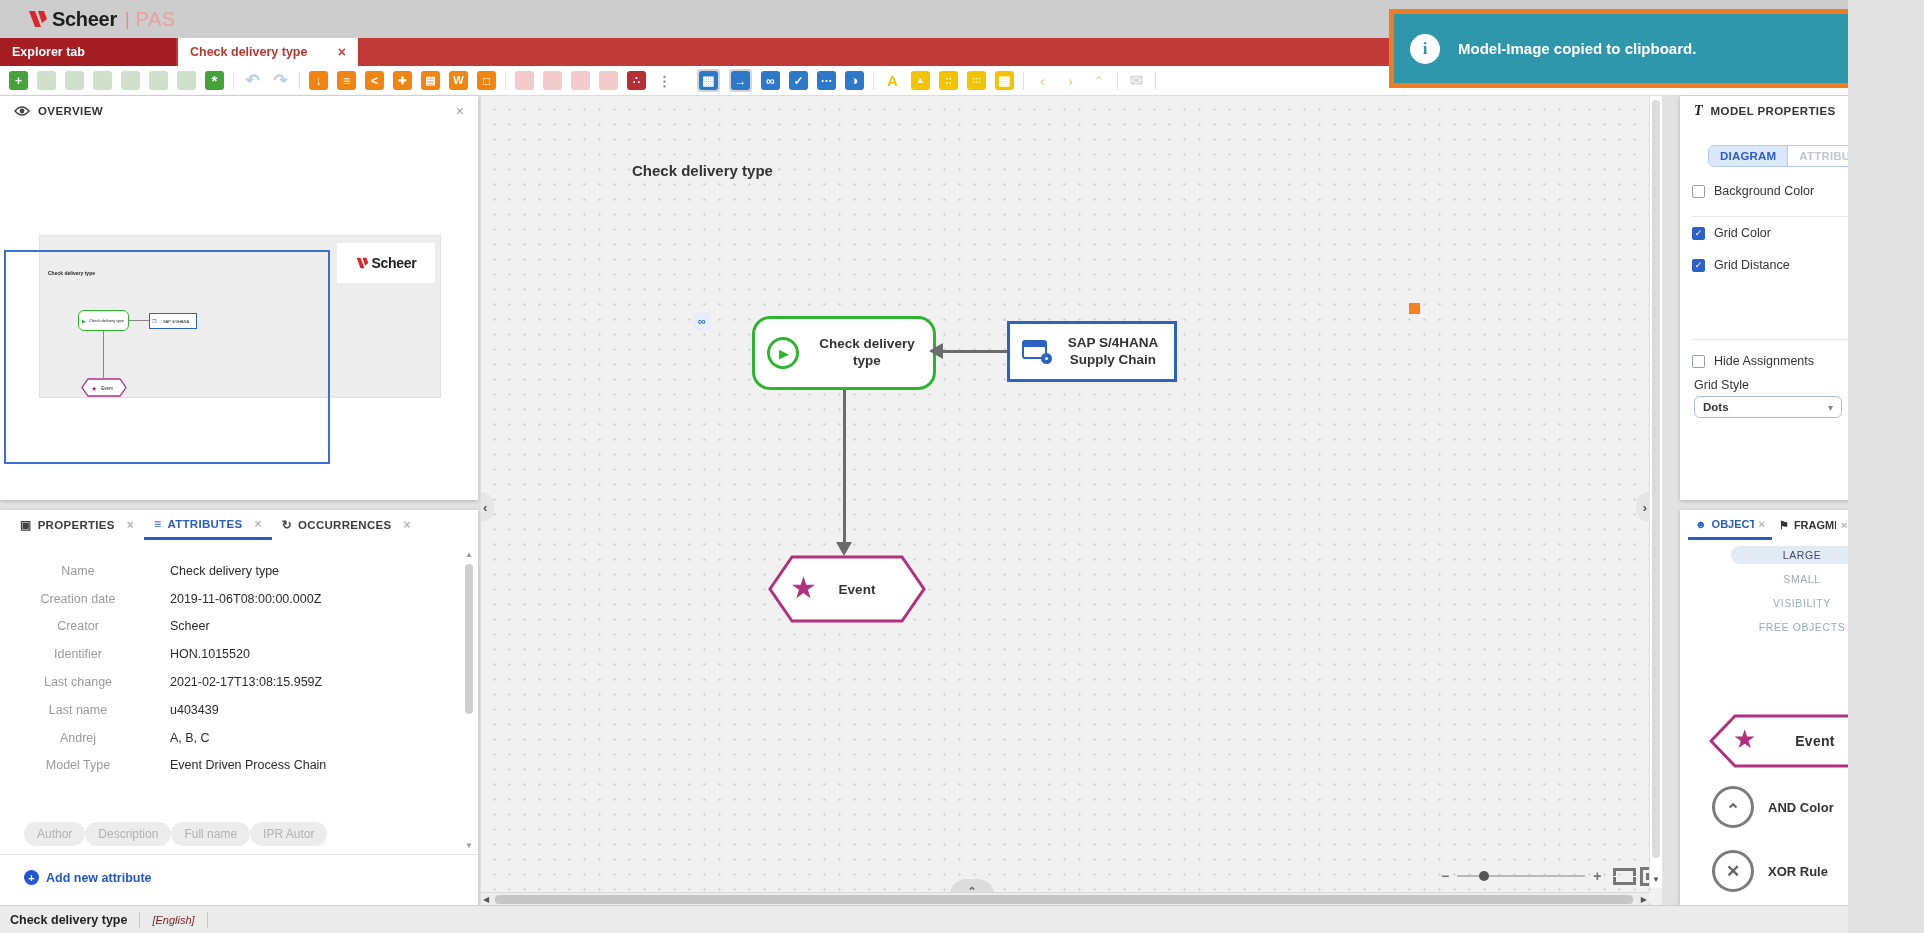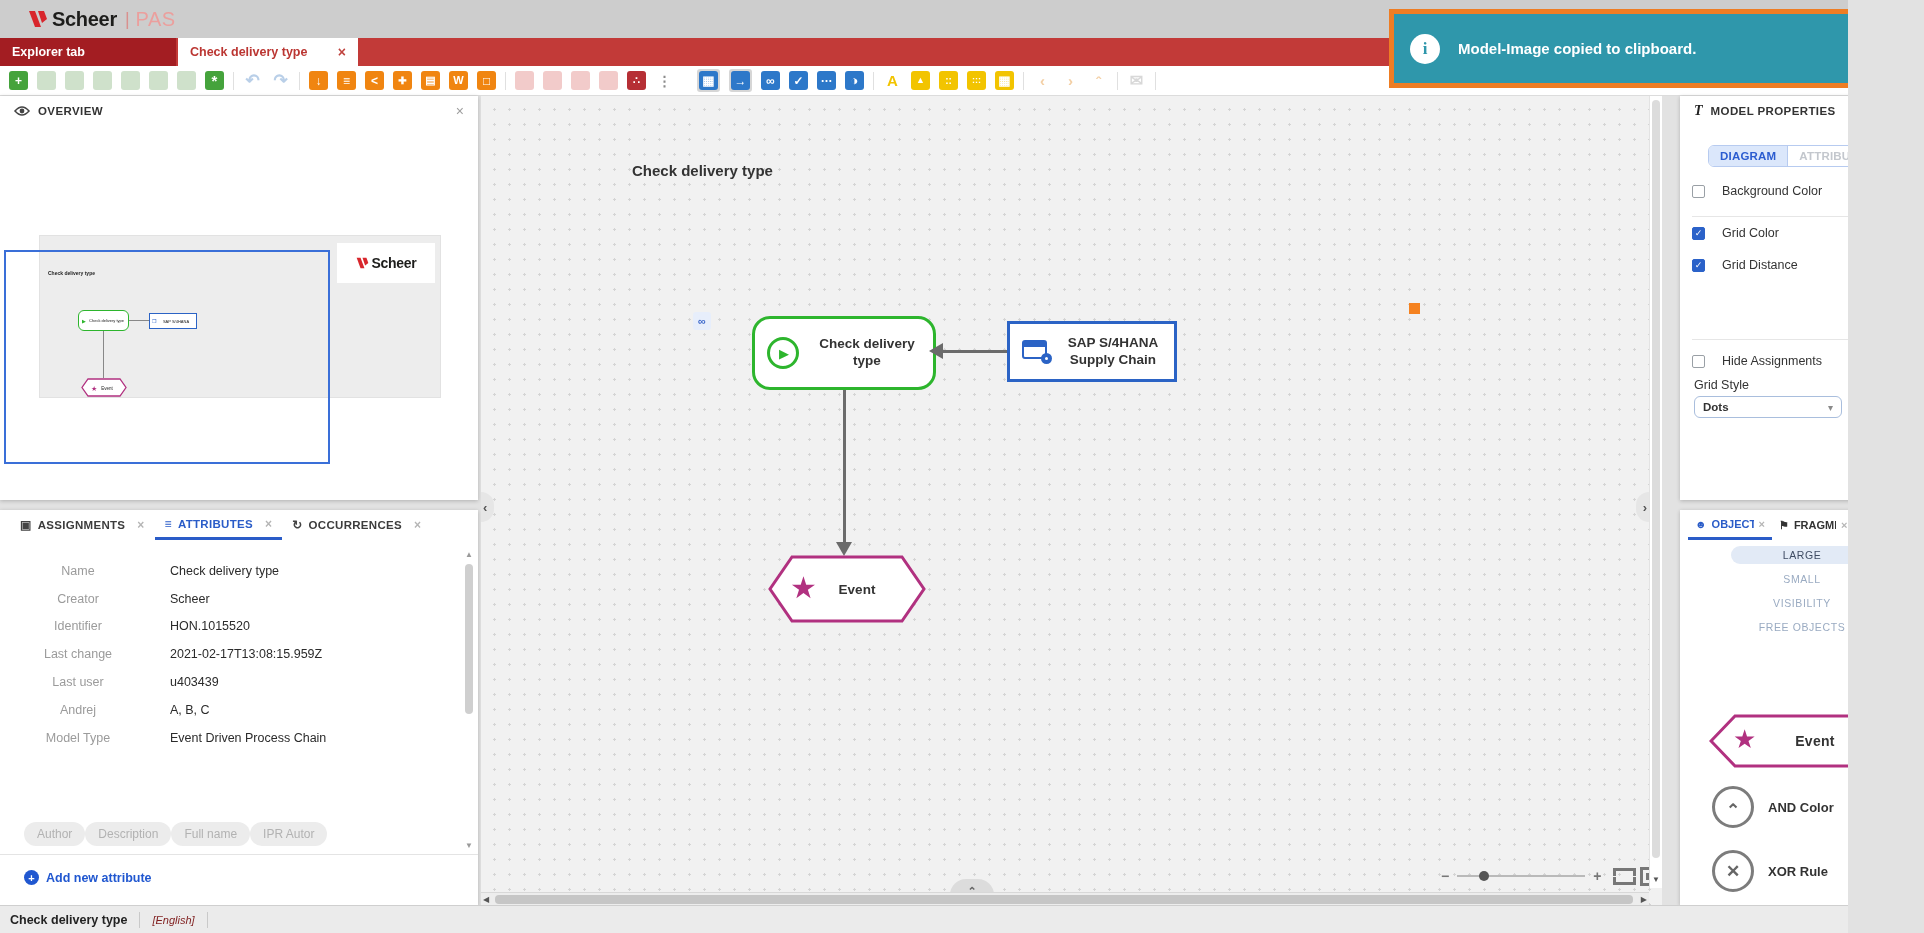--- a/index.html
+++ b/index.html
@@ -157,21 +157,21 @@
   
   #props { left:1680px; top:96px; width:244px; height:404px; }
   .props-T { font-family:"Liberation Serif", serif; font-style:italic; font-weight:bold; font-size:14px; color:#222; }
   .props-T::before{content:"T";}
   .head-chev { margin-left:auto; color:#9e9e9e; font-size:13px; }
   .head-chev::before{content:"›";}
   .seg { position:absolute; left:28px; top:49px; display:flex; border:1px solid #b7cbf0; border-radius:6px; overflow:hidden; }
   .seg-btn { padding:4px 11px; font-size:11.5px; font-weight:bold; letter-spacing:.2px; }
   .seg-btn.on { background:#dbe7fb; color:#2b5cd0; }
   .seg-btn.off { background:#fff; color:#c3c7cd; border-left:1px solid #b7cbf0; }
-  .prop-row { position:absolute; left:12px; right:10px; display:flex; align-items:center; gap:17px; }
+  .prop-row { position:absolute; left:12px; right:10px; display:flex; align-items:center; gap:9px; }
   .cb { width:13px; height:13px; border:1.5px solid #9aa0a6; border-radius:2px; background:#fff; flex:0 0 auto; }
   .cb.checked { background:#2b62c9; border-color:#2b62c9; display:flex; align-items:center; justify-content:center; color:#fff; font-size:9px; }
   .cb.checked::before { content:"✓"; }
   .prop-label { font-size:12.5px; color:#333; }
   .prop-div { position:absolute; left:12px; right:12px; height:1px; background:#e6e6e6; }
   .swatch { margin-left:auto; width:26px; height:8px; border-radius:4px; background:#d2d2d2; border:1.5px solid #8f8f8f; }
   .dist-val { margin-left:auto; font-size:12.5px; color:#333; padding-right:14px; }
   .spinner { display:flex; flex-direction:column; color:#555; font-size:7px; line-height:6px; }
   .spinner .u::before{content:"▲";} .spinner .d::before{content:"▼";}
   .gs-label { position:absolute; left:14px; top:282px; font-size:12.5px; color:#333; }
@@ -328,53 +328,57 @@
           </svg>
       </div>
     </div>
     <div class="viewport-rect"></div>
   </div>
 
   <div class="panel" id="attrs">
     <div class="attr-tabs">
       <div class="attr-tab">
         <span class="ticon ti-task"></span>
-        <span>ASSIGNMENTS</span>
+        <span>PROPERTIES</span>
         <span class="x-icon"></span>
       </div>
       <div class="attr-tab on">
         <span class="ticon ti-list"></span>
         <span>ATTRIBUTES</span>
         <span class="x-icon"></span>
       </div>
       <div class="attr-tab">
         <span class="ticon ti-refresh"></span>
         <span>OCCURRENCES</span>
         <span class="x-icon"></span>
       </div>
     </div>
     <div class="attr-rows">
       <div class="attr-row">
           <span class="attr-label">Name</span>
           <span class="attr-value">Check delivery type</span>
         </div>
       <div class="attr-row">
+          <span class="attr-label">Creation date</span>
+          <span class="attr-value">2019-11-06T08:00:00.000Z</span>
+        </div>
+      <div class="attr-row">
           <span class="attr-label">Creator</span>
           <span class="attr-value">Scheer</span>
         </div>
       <div class="attr-row">
           <span class="attr-label">Identifier</span>
           <span class="attr-value">HON.1015520</span>
         </div>
       <div class="attr-row">
           <span class="attr-label">Last change</span>
           <span class="attr-value">2021-02-17T13:08:15.959Z</span>
         </div>
       <div class="attr-row">
-          <span class="attr-label">Last user</span>
+          <span class="attr-label">Last name</span>
           <span class="attr-value">u403439</span>
         </div>
       <div class="attr-row">
           <span class="attr-label">Andrej</span>
           <span class="attr-value">A, B, C</span>
         </div>
       <div class="attr-row">
           <span class="attr-label">Model Type</span>
           <span class="attr-value">Event Driven Process Chain</span>
         </div>

